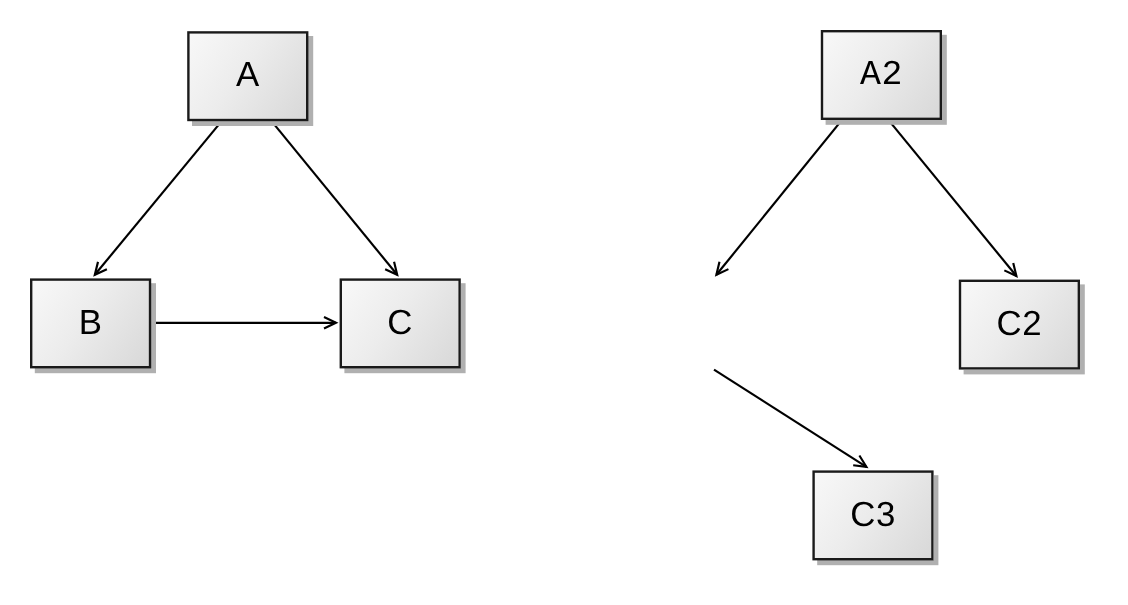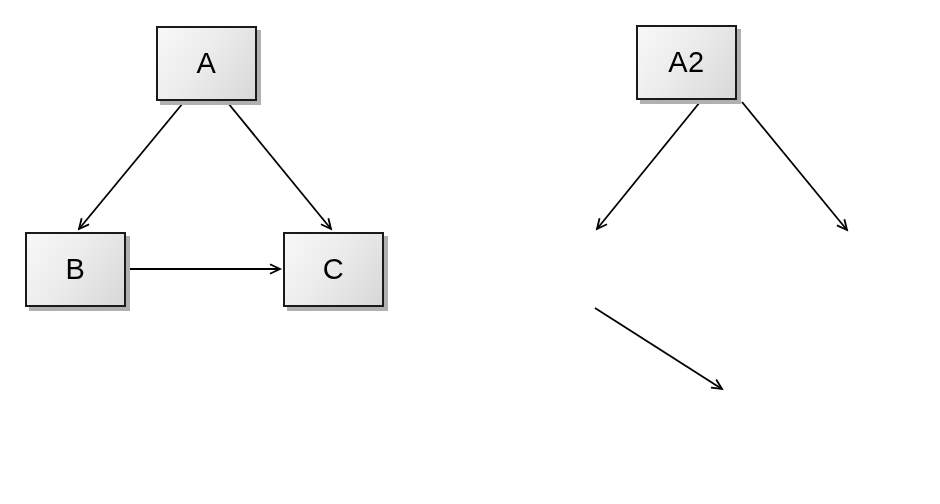--- a/index.html
+++ b/index.html
@@ -37,21 +37,21 @@
   .node-label {
     font-size: 29px;
     color: #000000;
     line-height: 1;
     letter-spacing: 0.5px;
   }
   
   #node-a  { left: 156px; top: 26px;  }
   #node-b  { left: 25px;  top: 232px; }
   #node-c  { left: 283px; top: 232px; }
-  #node-a2 { left: 636px; top: 25px;  }
+  #node-a2 { left: 684px; top: 25px; font-family: Liberation Mono, monospace;  }
   #node-b2 { left: 542px; top: 232px; }
   #node-c2 { left: 799px; top: 233px; }
   #node-c3 { left: 677px; top: 392px; }
 </style>
 </head>
 <body>
 
 <div id="canvas">
 
   <svg id="edge-layer" width="940" height="504" viewBox="0 0 940 504" xmlns="http://www.w3.org/2000/svg">
@@ -76,14 +76,20 @@
   <div class="node" id="node-b">
     <span class="node-label">B</span>
   </div>
   <div class="node" id="node-c">
     <span class="node-label">C</span>
   </div>
 
   <div class="node" id="node-a2">
     <span class="node-label">A2</span>
   </div>
+  <div class="node" id="node-c2">
+    <span class="node-label">C2</span>
+  </div>
+  <div class="node" id="node-c3">
+    <span class="node-label">C3</span>
+  </div>
 
 </div>
 
 </body></html>

